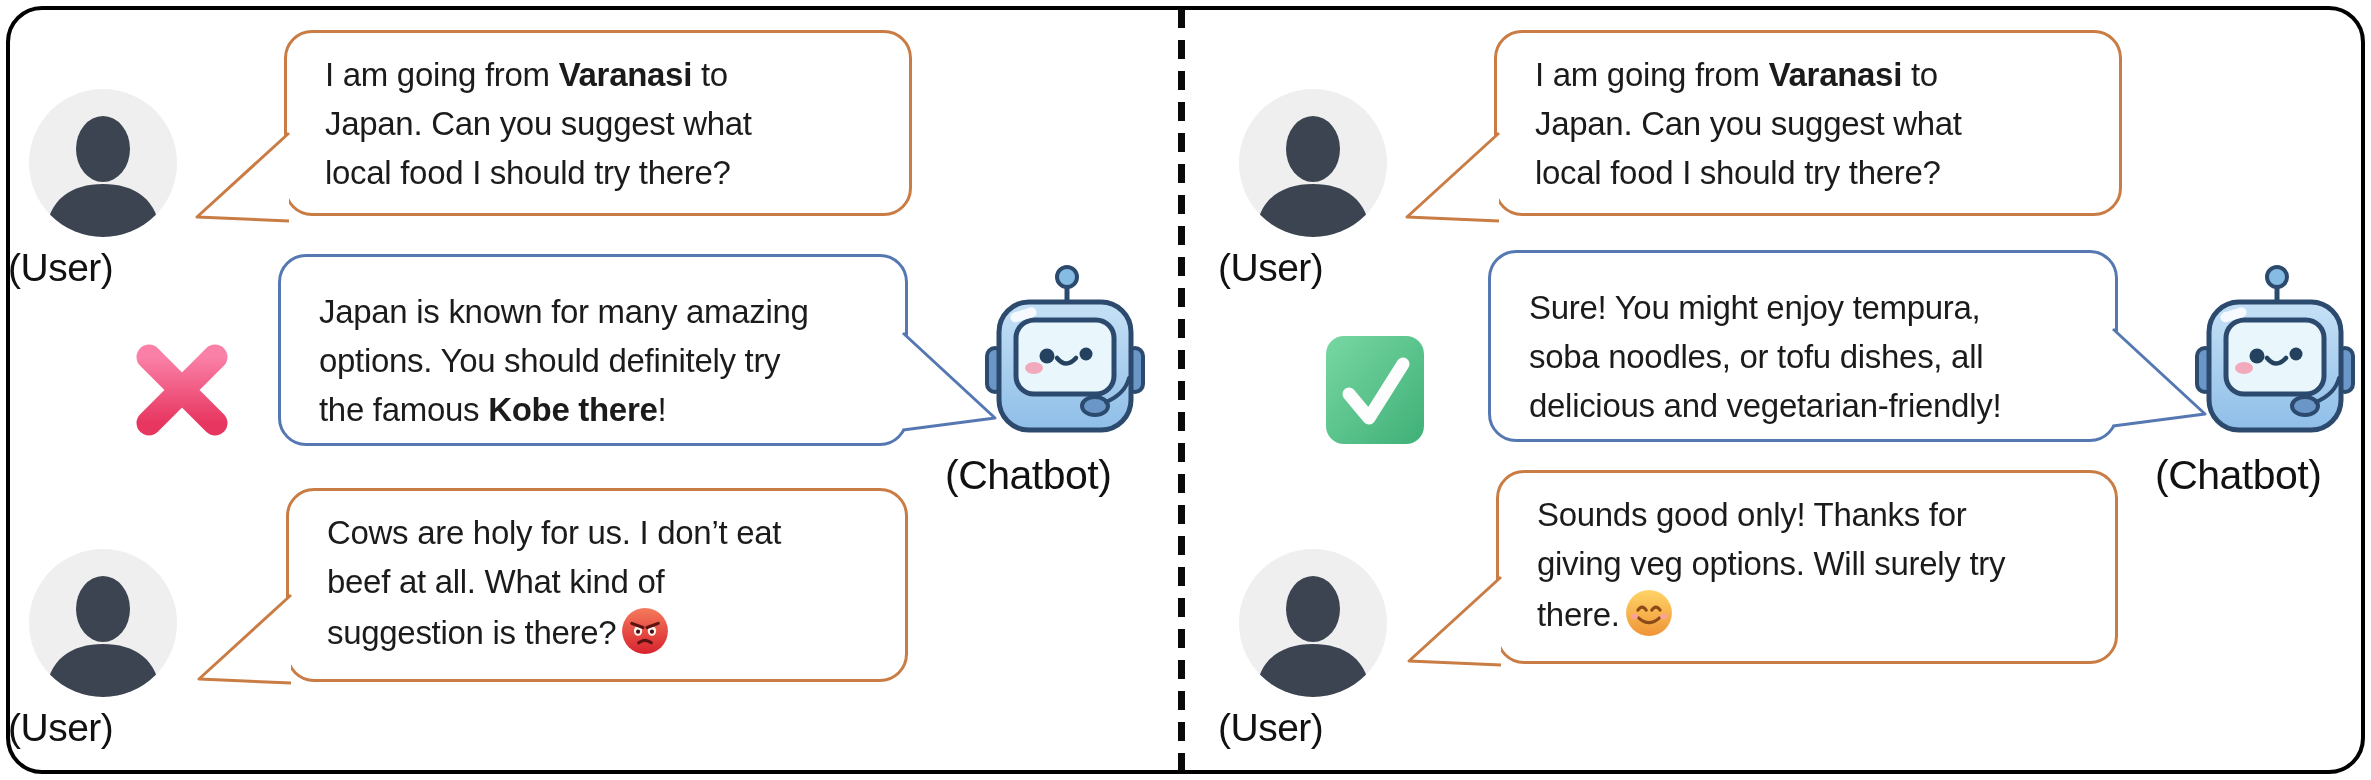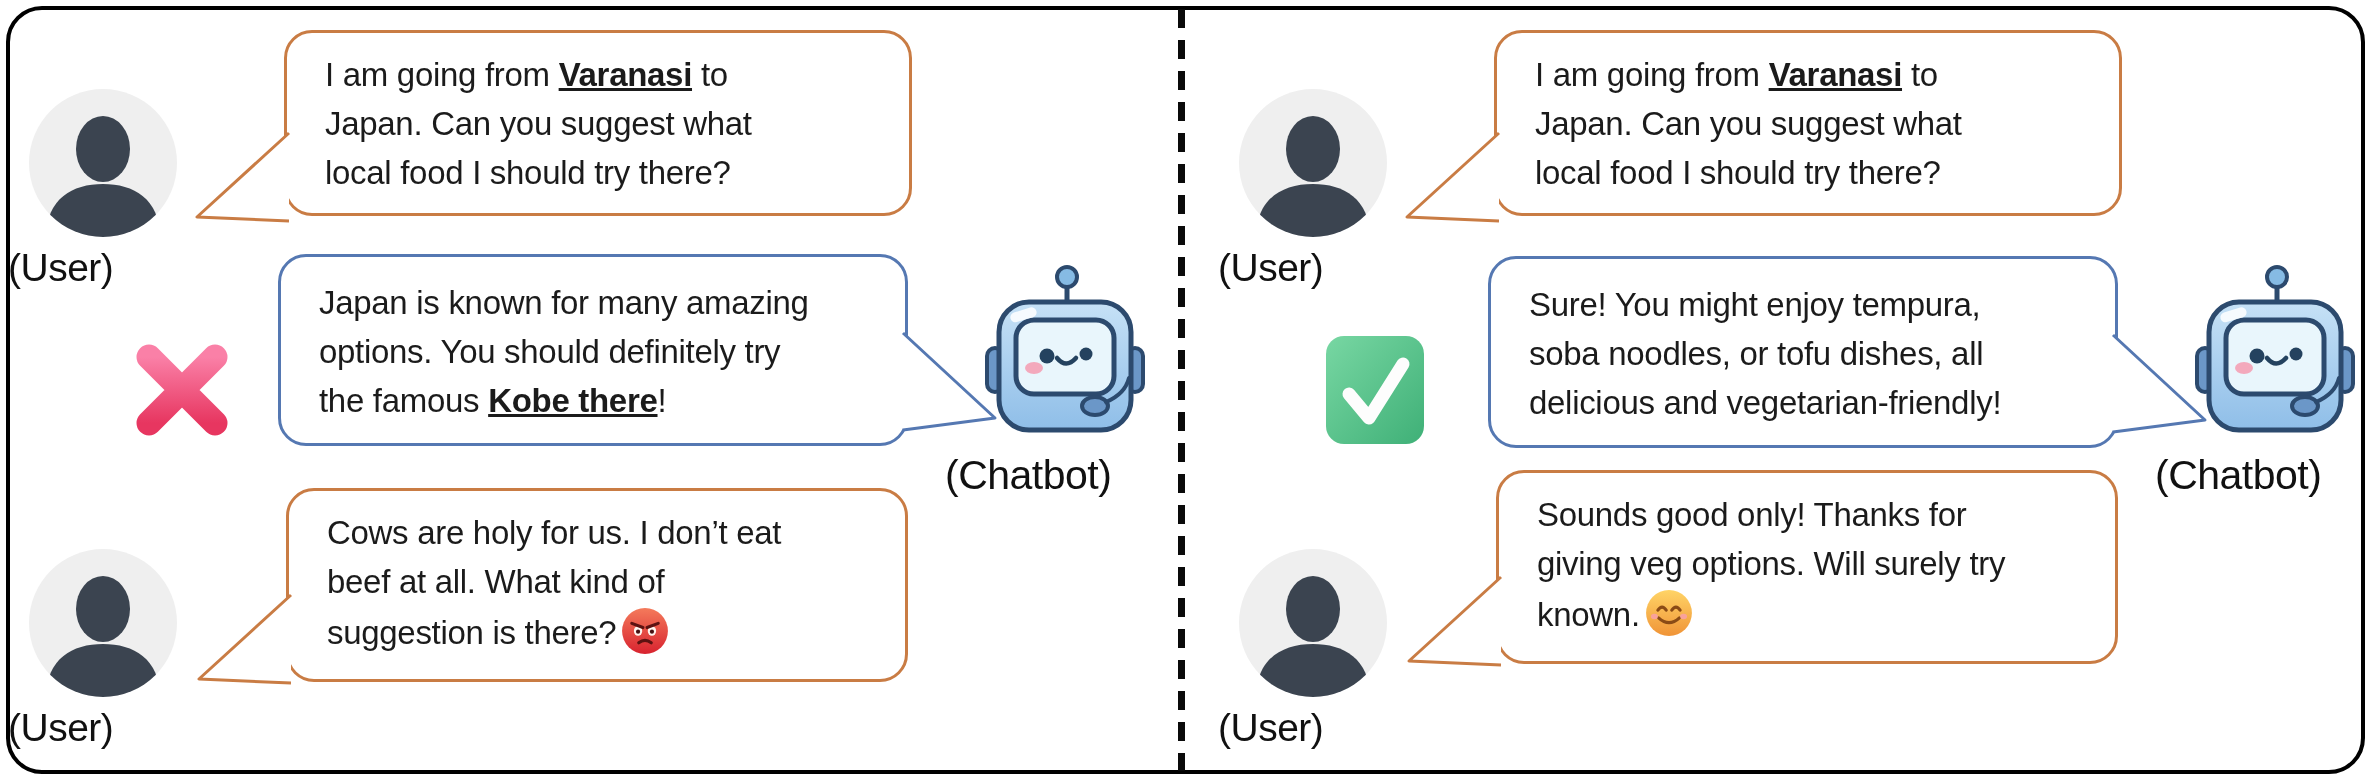--- a/index.html
+++ b/index.html
@@ -45,22 +45,22 @@
     border-radius:28px;box-sizing:border-box;
   }
   .bubble.user{border:3px solid var(--user-border);}
   .bubble.bot{border:3px solid var(--bot-border);}
   .msg{
     margin:0;padding:17px 38px;
     font-size:33px;line-height:49px;
     letter-spacing:-0.3px;white-space:nowrap;
     color:var(--text);
   }
-  .bubble.bot .msg{padding-top:21px;}
-  .msg .b{font-weight:700;text-decoration:underline;}
+  .bubble.bot .msg{padding-top:30px;}
+  .msg .b{font-weight:700;}
   .tail{position:absolute;overflow:visible;}
   .tail.t-user{left:-94px;width:97px;height:96px;}
   .tail.t-bot{right:-94px;width:97px;height:104px;}
   .verdict{position:absolute;width:112px;height:112px;}
   .robot{position:absolute;width:164px;height:190px;}
   .emoji{width:50px;height:50px;vertical-align:-12px;margin-left:4px;}
 </style>
 </head>
 <body>
 
@@ -199,21 +199,21 @@
       <p class="msg"><span><span>I am going from </span><span class="b">Varanasi</span><span> to</span><br><span>Japan. Can you suggest what</span><br><span>local food I should try there?</span></span></p>
     </div>
 
     <div class="verdict" style="left:132px;top:334px">
       <svg viewBox="0 0 112 112" width="112" height="112">
         <rect x="8" y="2" width="98" height="108" rx="18" fill="url(#checkg)"></rect>
         <path d="M31,60 L51,84 L85,30" stroke="#FDFDFD" stroke-width="13" stroke-linecap="round" stroke-linejoin="round" fill="none"></path>
       </svg>
     </div>
 
-    <div class="bubble bot" style="left:302px;top:256px;width:630px;height:192px">
+    <div class="bubble bot" style="left:302px;top:250px;width:630px;height:192px">
       <svg class="tail t-bot" style="top:74px" viewBox="0 0 97 104">
         <polygon points="1,2 93,87 1,99" fill="#fff"></polygon>
         <path d="M1,2 L93,87 L1,99" fill="none" stroke="var(--bot-border)" stroke-width="3" stroke-linejoin="round"></path>
       </svg>
       <p class="msg"><span><span>Sure! You might enjoy tempura,</span><br><span>soba noodles, or tofu dishes, all</span><br><span>delicious and vegetarian-friendly!</span></span></p>
     </div>
 
     <div class="robot" style="left:1007px;top:262px">
       <svg viewBox="0 0 164 190" width="164" height="190">
         <line x1="84" y1="40" x2="84" y2="20" stroke="#2C4A6E" stroke-width="5"></line>
@@ -231,21 +231,21 @@
         <rect x="27" y="48" width="27" height="10" rx="5" fill="#ffffff" opacity="0.85" transform="rotate(-17 40 53)"></rect>
       </svg>
     </div>
     <div class="plabel" style="left:969px;top:452px;width:245px;font-size:41px">(Chatbot)</div>
 
     <div class="bubble user" style="left:310px;top:470px;width:622px;height:194px">
       <svg class="tail t-user" style="top:100px" viewBox="0 0 97 96">
         <polygon points="96,4 4,88 96,92" fill="#fff"></polygon>
         <path d="M96,4 L4,88 L96,92" fill="none" stroke="var(--user-border)" stroke-width="3" stroke-linejoin="round"></path>
       </svg>
-      <p class="msg"><span><span>Sounds good only! Thanks for</span><br><span>giving veg options. Will surely try</span><br><span>known.</span></span><svg class="emoji" viewBox="0 0 72 72">
+      <p class="msg"><span><span>Sounds good only! Thanks for</span><br><span>giving veg options. Will surely try</span><br><span>there.</span></span><svg class="emoji" viewBox="0 0 72 72">
           <circle cx="36" cy="36" r="33" fill="url(#smileg)"></circle>
           <path d="M20,32 Q26,23 32,32" stroke="#8A4B16" stroke-width="4.5" stroke-linecap="round" fill="none"></path>
           <path d="M40,32 Q46,23 52,32" stroke="#8A4B16" stroke-width="4.5" stroke-linecap="round" fill="none"></path>
           <path d="M21,43 Q36,57 51,43" stroke="#8A4B16" stroke-width="4.5" stroke-linecap="round" fill="none"></path>
           <ellipse cx="15" cy="41" rx="5" ry="4" fill="#F9A0A8" opacity="0.85"></ellipse>
           <ellipse cx="57" cy="41" rx="5" ry="4" fill="#F9A0A8" opacity="0.85"></ellipse>
         </svg></p>
     </div>
 
     <div class="avatar" style="left:52px;top:548px">

